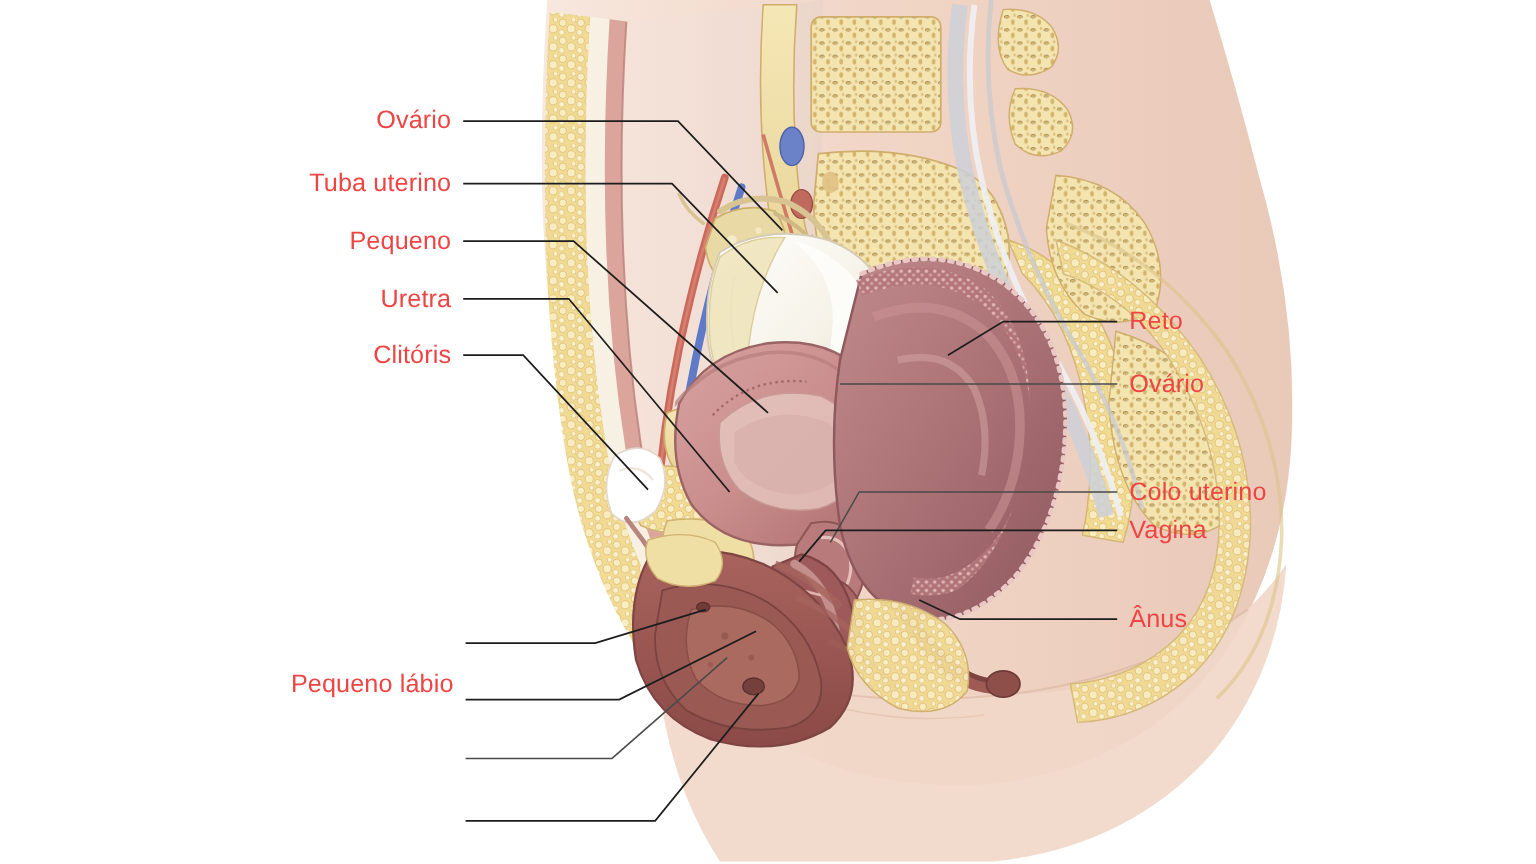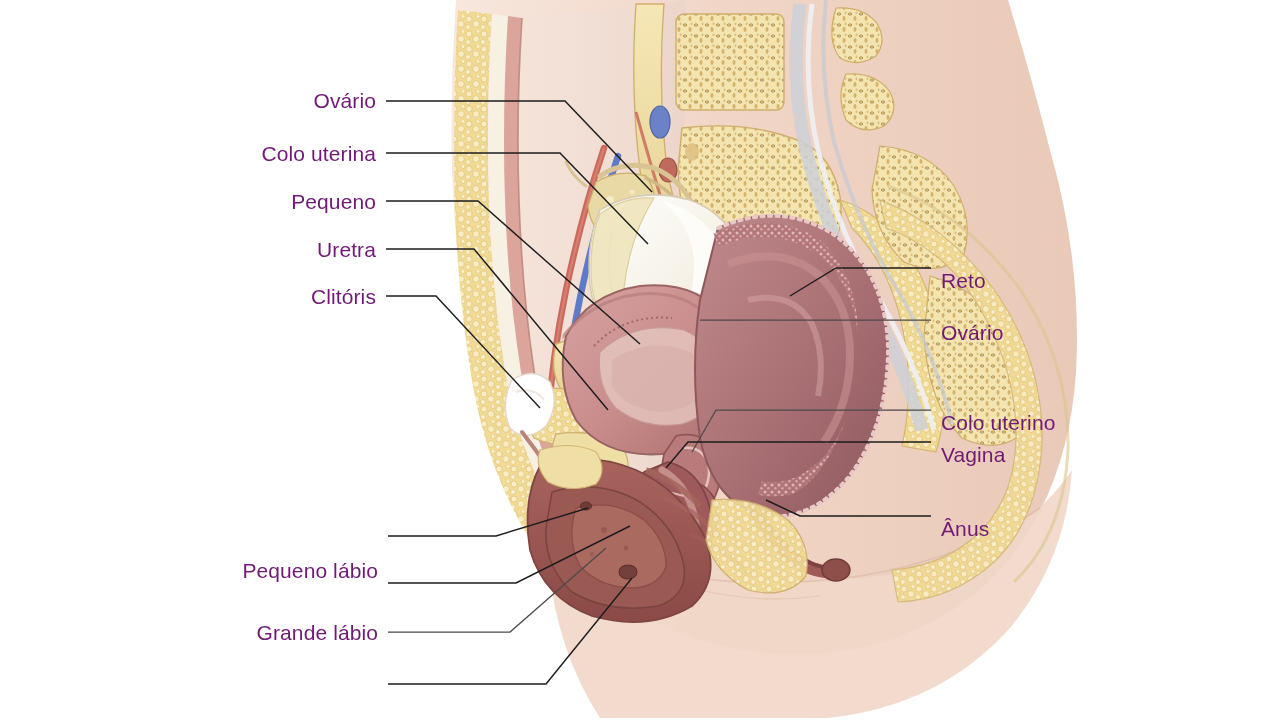--- a/index.html
+++ b/index.html
@@ -1,24 +1,24 @@
 <!DOCTYPE html>
 <html><head>
 <meta charset="utf-8">
 <style>
   html,body{margin:0;padding:0;background:#ffffff;}
   body{width:1280px;height:720px;overflow:hidden;
        font-family:"Liberation Sans","DejaVu Sans",sans-serif;}
   #stage{position:relative;width:1280px;height:720px;background:#ffffff;}
 
   
-  .lbl{position:absolute;color:#701a75;font-size:21px;line-height:21px;
+  .lbl{position:absolute;color:#ef4444;font-size:21px;line-height:21px;
        white-space:nowrap;letter-spacing:.1px;}
   .lbl.r-align{transform:translateY(-50%);text-align:right;}
-  .lbl.l-align{transform:translateY(-50%);text-align:left;margin-top:12px;}
+  .lbl.l-align{transform:translateY(-50%);text-align:left;}
 
   
   #artwork,#leaders{position:absolute;left:0;top:0;width:1280px;height:720px;}
   #leaders{pointer-events:none;}
   .leader{fill:none;stroke:#1d1d1d;stroke-width:1.45;}
   .leader.soft{stroke:#4a4a4a;stroke-width:1.25;}
 </style>
 </head>
 <body>
 
@@ -304,27 +304,26 @@
     <path class="leader" d="M388 684 L546 684 L632 578"></path>
 
     <path class="leader" d="M931 268 L836 268 L790 296"></path>
     <path class="leader soft" d="M931 320 L700 320"></path>
     <path class="leader soft" d="M931 410 L716 410 L692 452"></path>
     <path class="leader" d="M931 442 L688 442 L666 468"></path>
     <path class="leader" d="M931 516 L800 516 L766 500"></path>
   </svg>
 
   <div class="lbl r-align" style="left:0;width:376px;top:100px">Ovário</div>
-  <div class="lbl r-align" style="left:0;width:376px;top:153px">Colo uterina</div>
+  <div class="lbl r-align" style="left:0;width:376px;top:153px">Tuba uterino</div>
   <div class="lbl r-align" style="left:0;width:376px;top:201px">Pequeno</div>
   <div class="lbl r-align" style="left:0;width:376px;top:296px">Clitóris</div>
   <div class="lbl r-align" style="left:0;width:376px;top:249px">Uretra</div>
 
   <div class="lbl r-align" style="left:0;width:378px;top:570px">Pequeno lábio</div>
-  <div class="lbl r-align" style="left:0;width:378px;top:632px">Grande lábio</div>
 
   <div class="lbl l-align" style="left:941px;top:268px">Reto</div>
   <div class="lbl l-align" style="left:941px;top:320px">Ovário</div>
   <div class="lbl l-align" style="left:941px;top:410px">Colo uterino</div>
   <div class="lbl l-align" style="left:941px;top:442px">Vagina</div>
   <div class="lbl l-align" style="left:941px;top:516px">Ânus</div>
 
 </div>
 
 </body></html>

